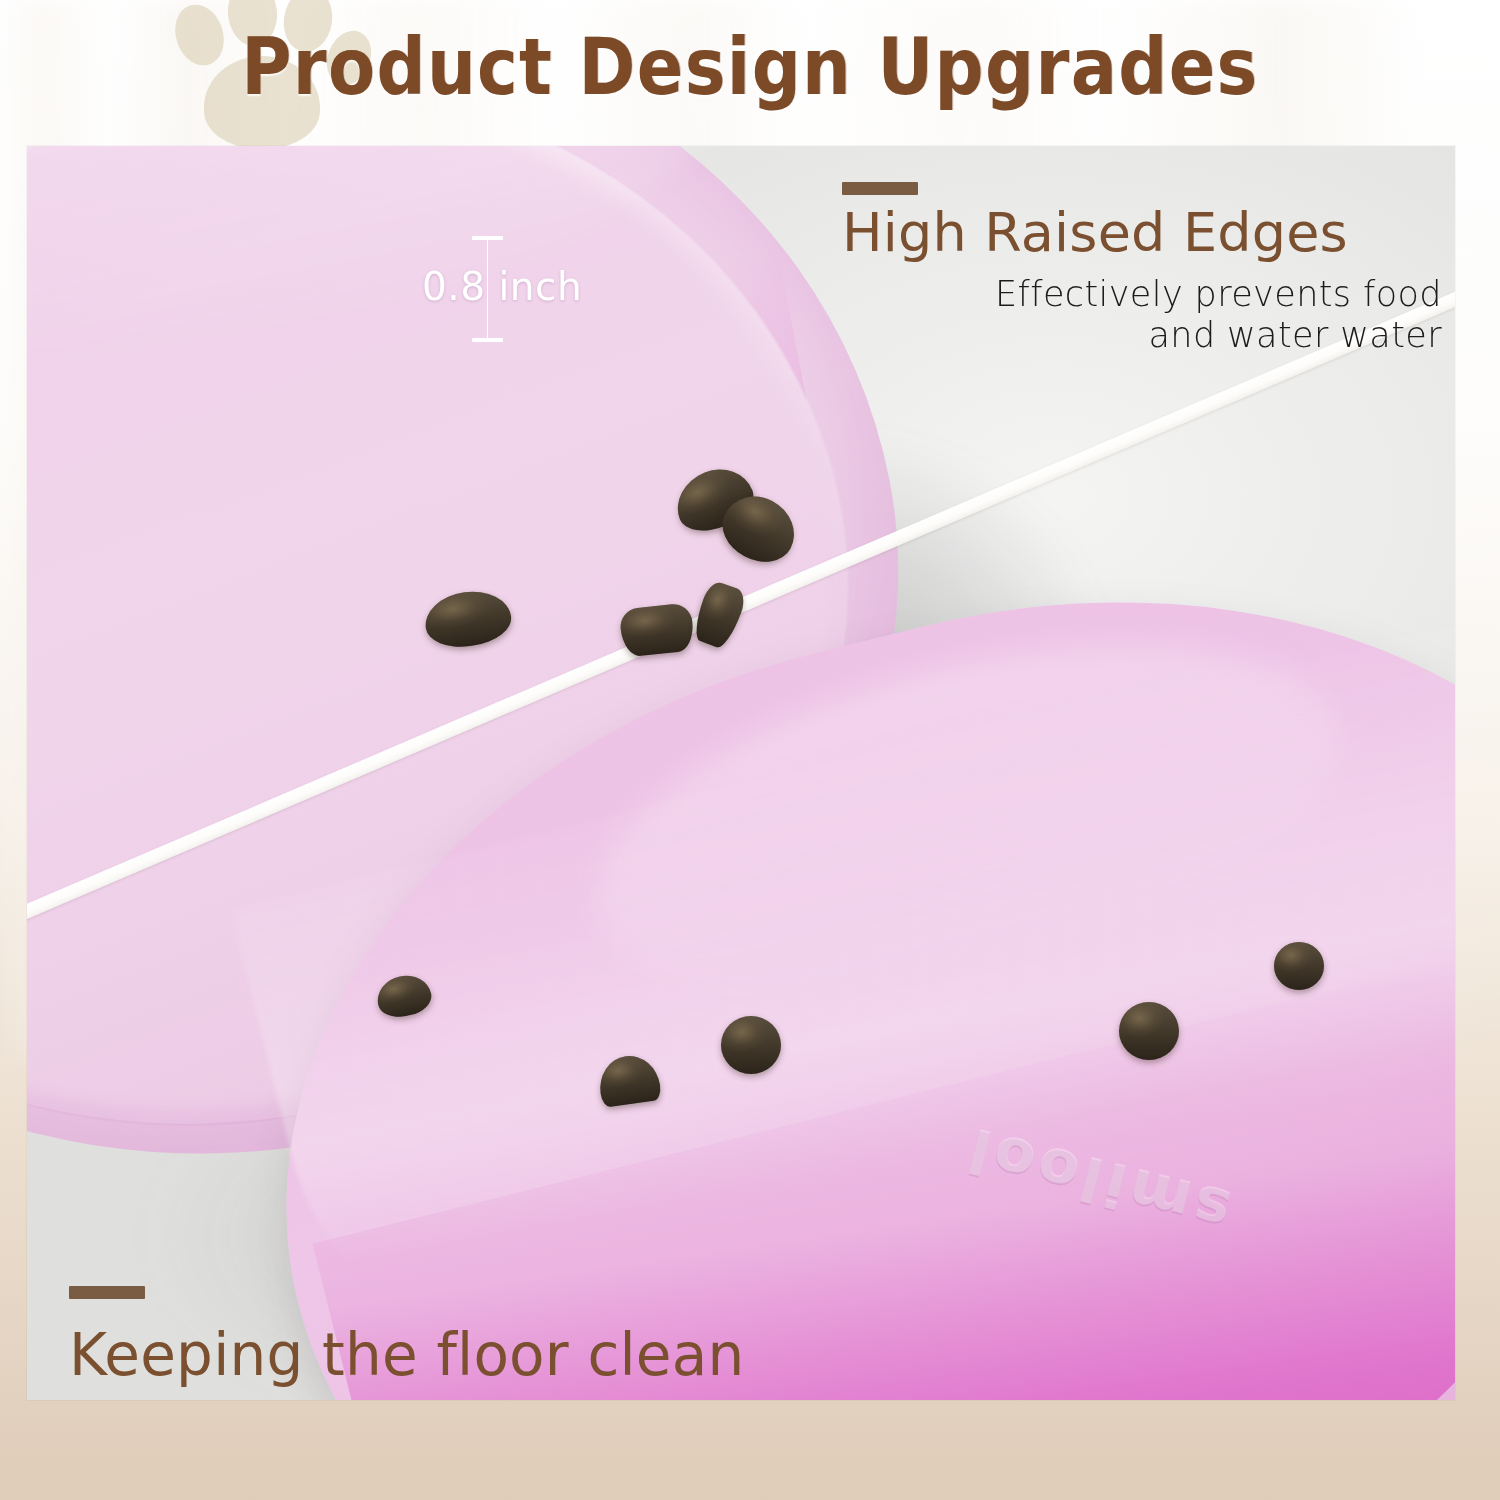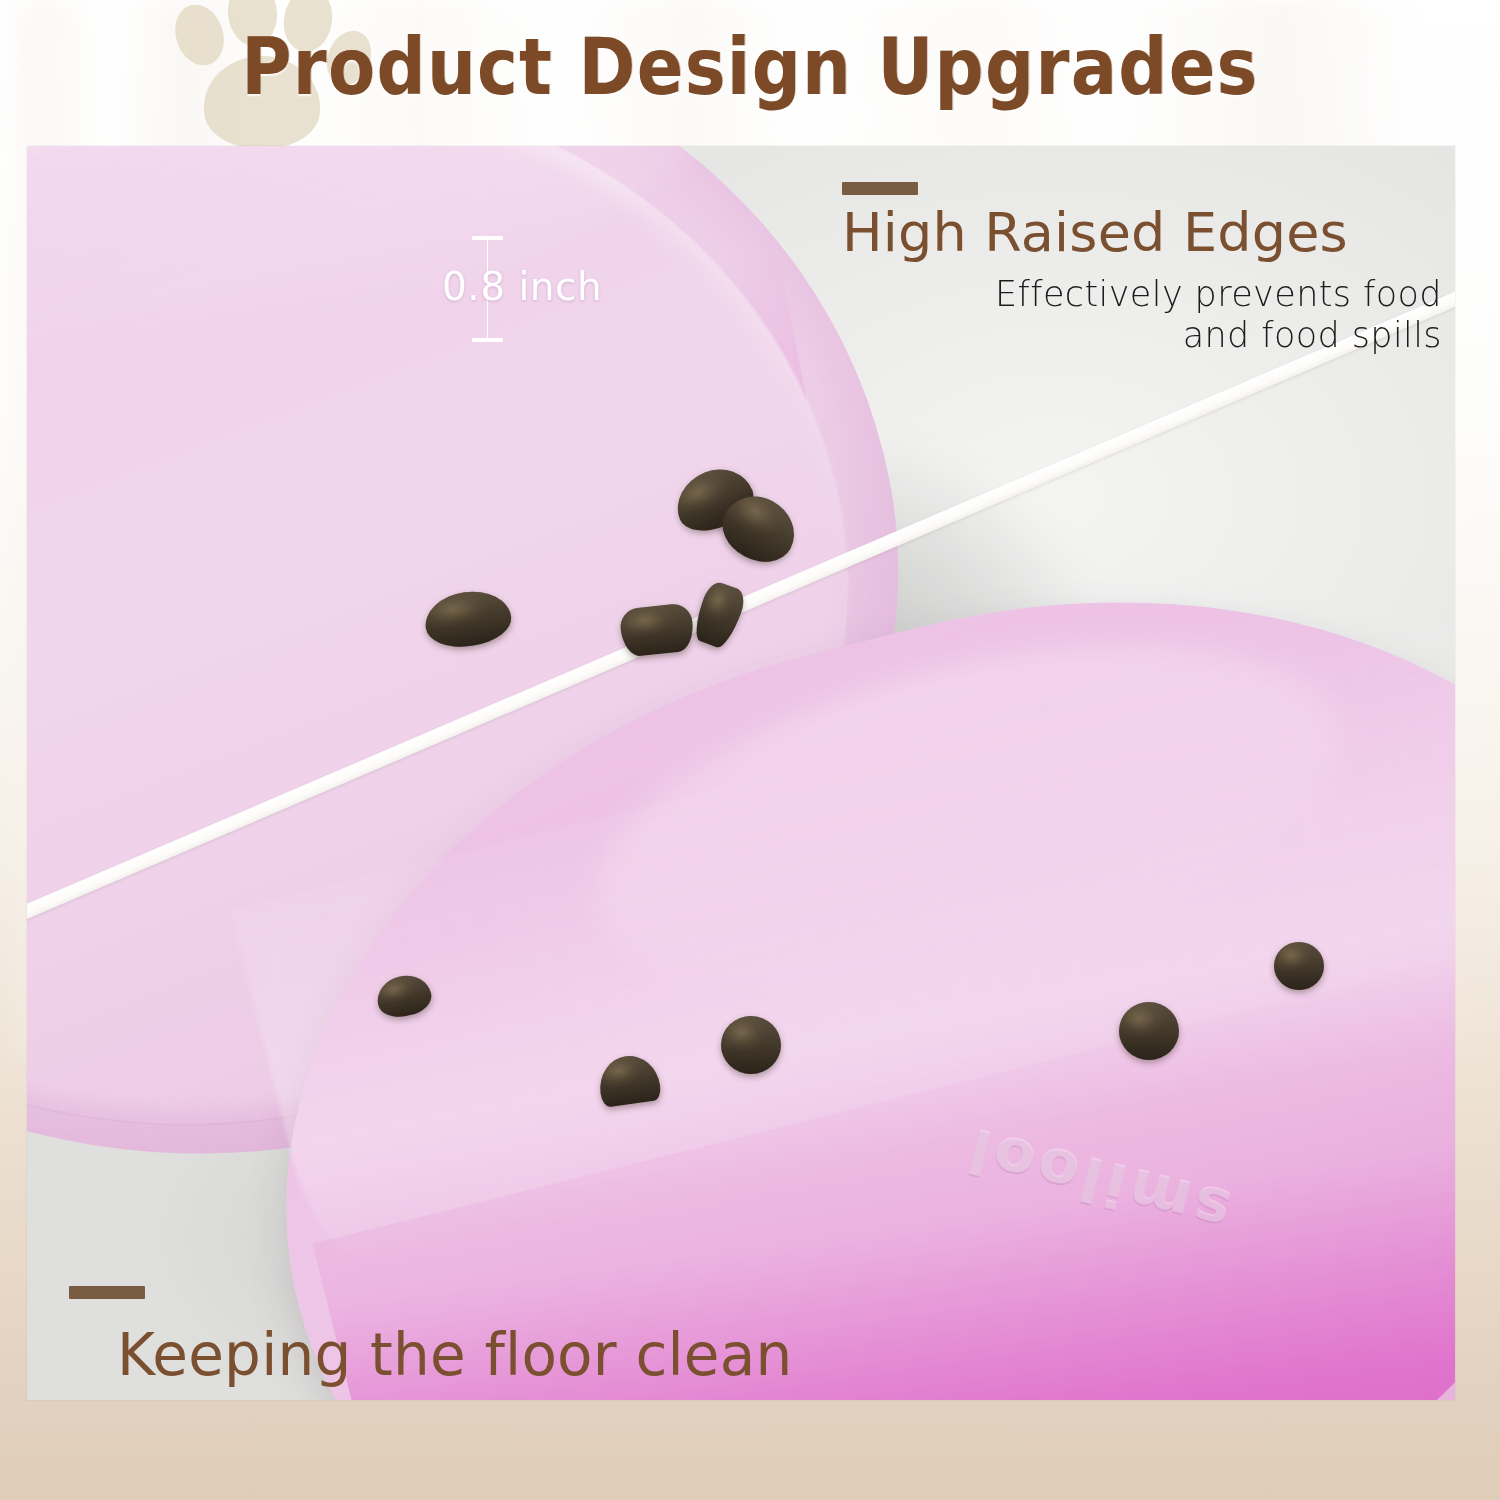--- a/index.html
+++ b/index.html
@@ -211,21 +211,21 @@
       radial-gradient(60% 48% at 34% 28%, rgba(150,130,95,.55) 0%, rgba(120,100,70,.18) 46%, rgba(0,0,0,0) 72%),
       linear-gradient(180deg, rgba(255,240,210,.14) 0%, rgba(0,0,0,.30) 100%);
   }
 
   
   .dim{position:absolute;left:460px;top:90px;width:1px;height:106px;background:#ffffff;}
   .dim .cap{position:absolute;left:-15px;width:31px;height:4px;background:#ffffff;border-radius:1px;}
   .dim .cap.t{top:0;}
   .dim .cap.b{bottom:0;}
   .dim-label{
-    position:absolute;left:415px;top:118px;
+    position:absolute;left:395px;top:118px;
     color:#ffffff;font-size:39px;font-weight:400;
     font-family:"DejaVu Sans", sans-serif;
     letter-spacing:.5px;white-space:nowrap;
     text-shadow:0 1px 3px rgba(140,90,140,.30);
   }
 
   
   .rule{width:76px;height:13px;background:#7a5c43;border-radius:1px;}
   .callout-tr{position:absolute;left:815px;top:36px;width:600px;}
   .callout-tr .h{
@@ -239,21 +239,21 @@
     font-size:35px;color:#1c1c1c;line-height:1.18;font-weight:300;
     font-family:"DejaVu Sans", sans-serif;
     letter-spacing:.4px;
     text-align:right;
   }
   .callout-bl{position:absolute;left:42px;top:1140px;width:1180px;}
   .callout-bl .h{
     margin-top:22px;
     font-size:58px;color:#7b5031;font-weight:400;
     font-family:"DejaVu Sans", sans-serif;
-    letter-spacing:.2px;white-space:nowrap;margin-left:48px;
+    letter-spacing:.2px;white-space:nowrap;
   }
 </style>
 </head>
 <body>
 
 <div id="stage">
 
   <div class="bg-base"></div>
   <div class="bg-curtain"></div>
   <div class="bg-vign"></div>
@@ -307,21 +307,21 @@
       <div class="cap t"></div>
       <div class="cap b"></div>
     </div>
     <div class="dim-label">0.8 inch</div>
 
     <div class="callout-tr">
       <div class="rule"></div>
       <div class="h">High Raised Edges</div>
       <div class="s">
         <div>Effectively prevents food</div>
-        <div>and food spills</div>
+        <div>and water water</div>
       </div>
     </div>
 
     <div class="callout-bl">
       <div class="rule"></div>
       <div class="h">Keeping the floor clean</div>
 
     </div>
 
   </div>

